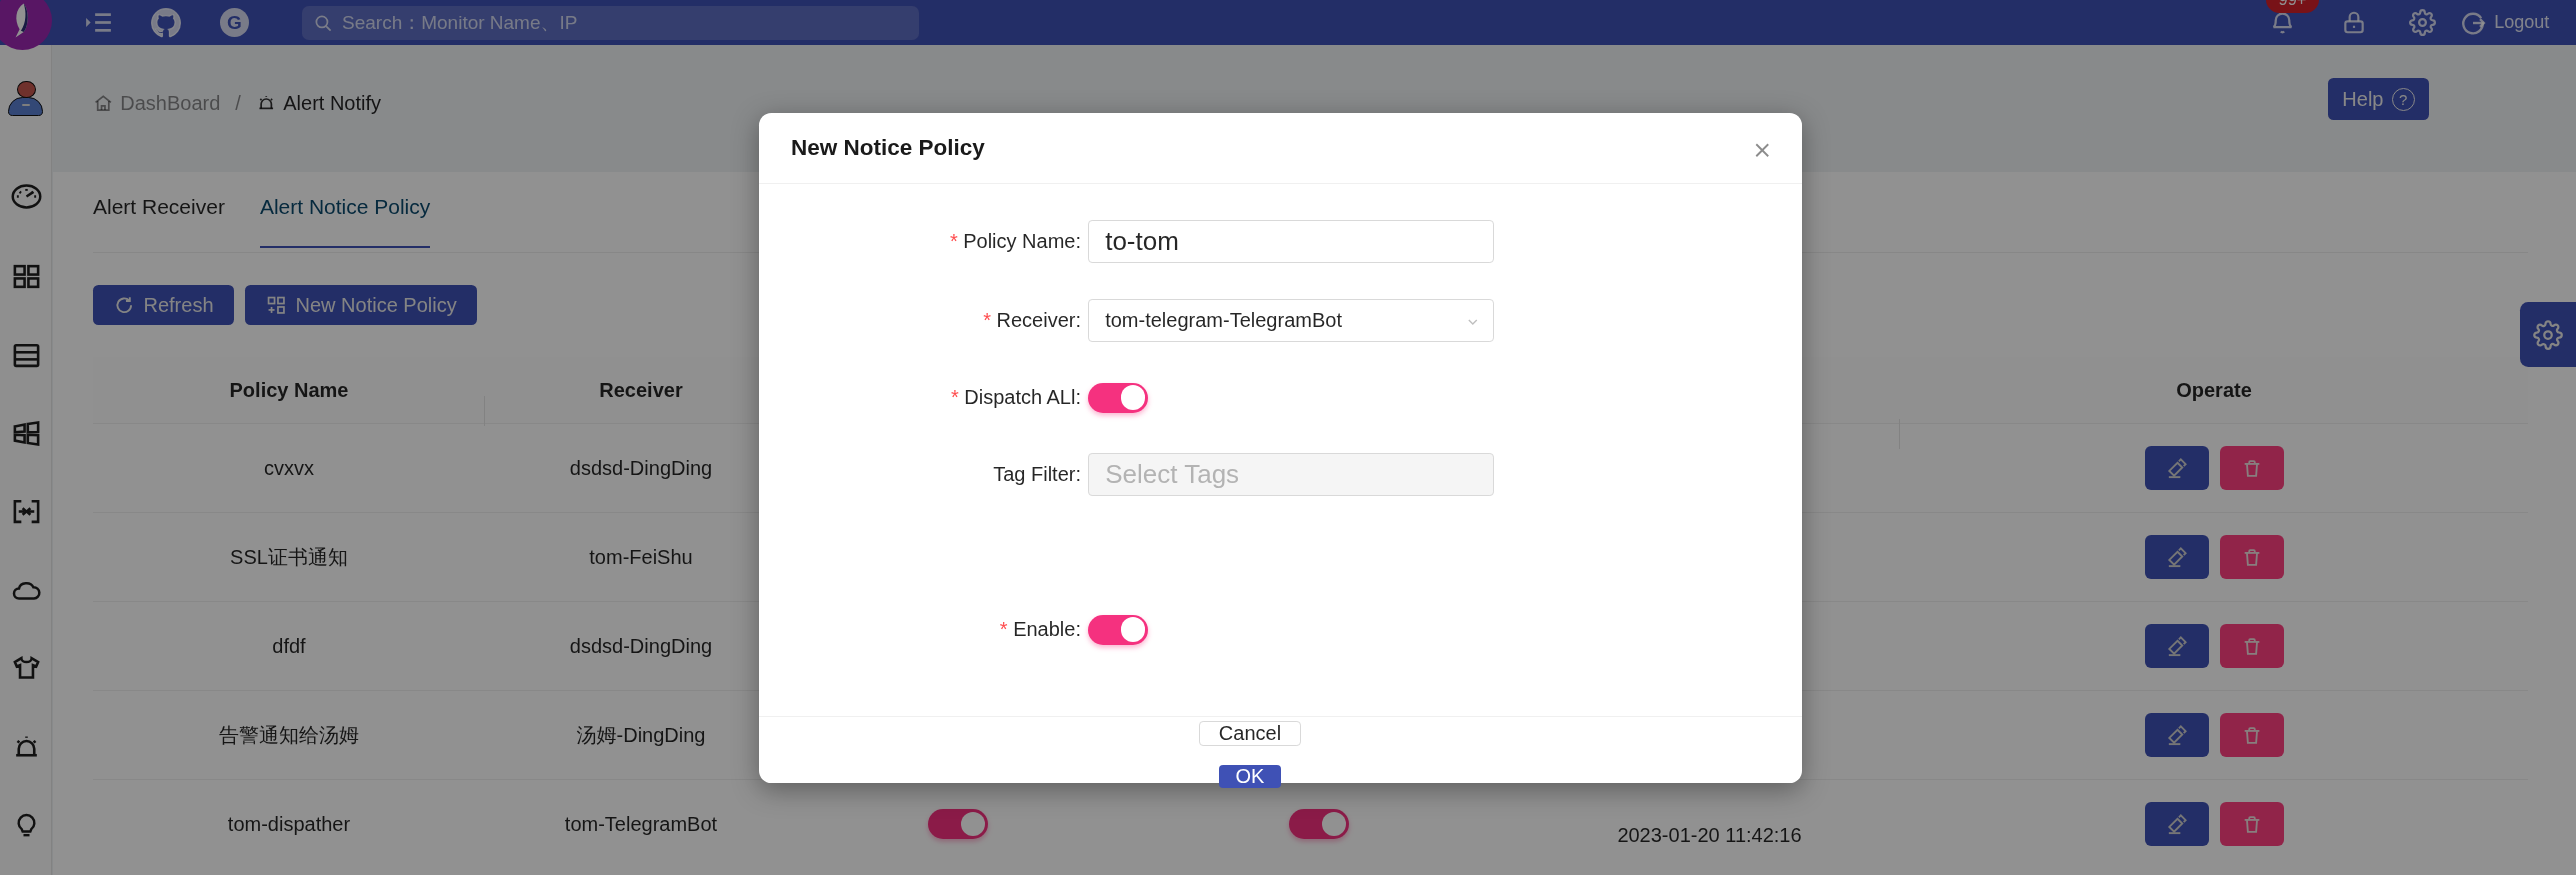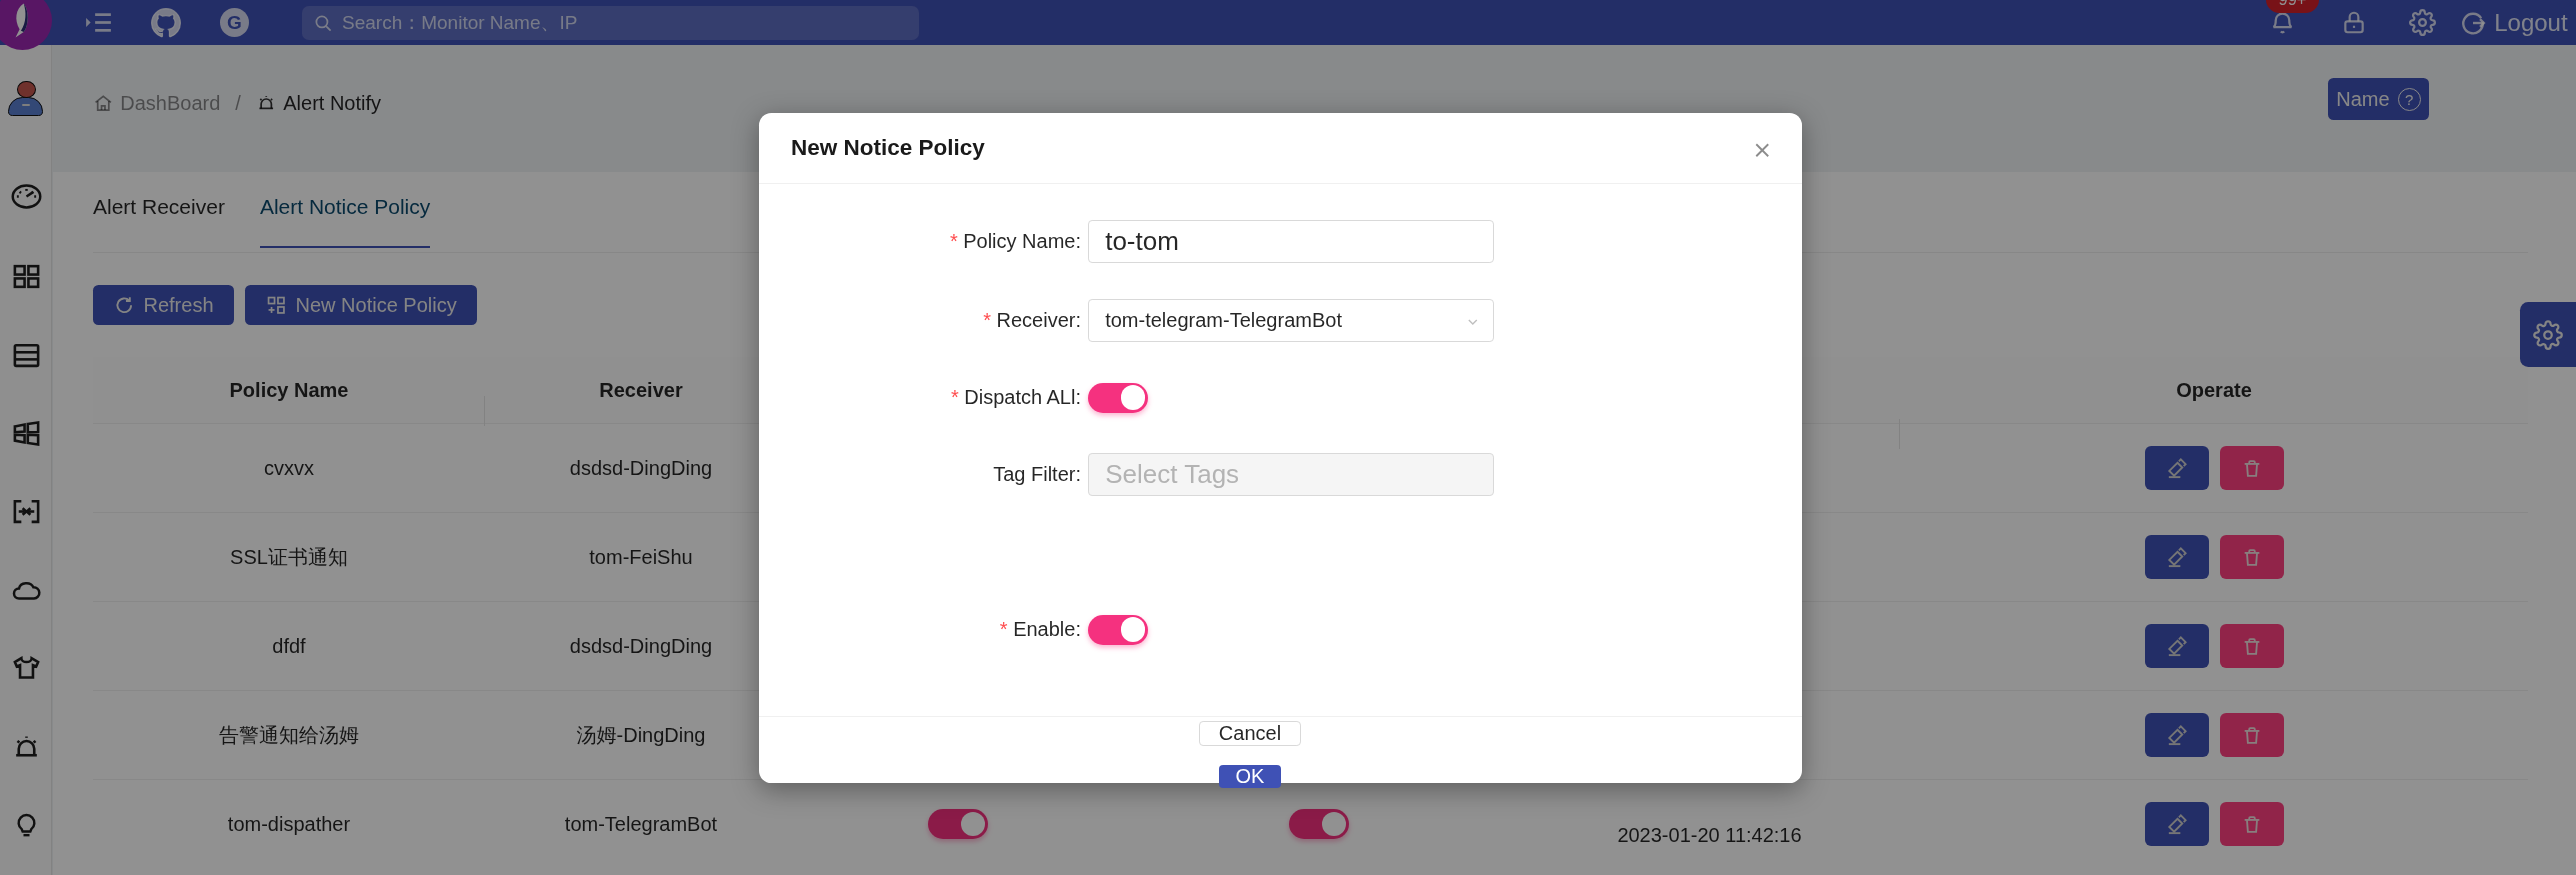--- a/index.html
+++ b/index.html
@@ -14,21 +14,21 @@
   .nav-icon { position:absolute; top:0; height:45px; display:flex; align-items:center; justify-content:center; color:rgba(255,255,255,.78); }
   .nav-icon svg { stroke:rgba(255,255,255,.78); }
   .gitee-circle { width:29px; height:29px; border-radius:50%; background:rgba(255,255,255,.78); color:#3f51b5; font-weight:bold; font-size:19px; display:flex; align-items:center; justify-content:center; }
   .searchbox { position:absolute; left:302px; top:5.5px; width:617px; height:34px; background:rgba(255,255,255,.16); border-radius:6.8px; }
   .searchbox svg { position:absolute; left:12.3px; top:8.2px; }
   .searchbox input { position:absolute; left:40px; top:0; width:566px; height:34px; background:transparent; border:none; outline:none;
       color:rgba(255,255,255,.9); font-size:19px; font-family:inherit; }
   .searchbox input::placeholder { color:rgba(255,255,255,.72); }
   .badge { position:absolute; left:2266px; top:-13.6px; min-width:53px; height:27px; background:#d32029; border-radius:13.6px;
       color:#fff; font-size:16.4px; display:flex; align-items:center; justify-content:center; padding:0 6.8px; z-index:12; }
-  .logout-label { color:rgba(255,255,255,.85); font-size:24px; margin-left:8.2px; }
+  .logout-label { color:rgba(255,255,255,.85); font-size:18px; margin-left:8.2px; }
 
   
   .sidebar { position:absolute; left:0; top:45px; width:52px; height:830px; background:#fbfbfb; border-right:1.4px solid #e4e4e4; z-index:5; }
   .side-item { position:absolute; left:0; width:52px; height:65px; display:flex; align-items:center; justify-content:center; cursor:pointer; }
   .side-item svg { stroke:#1f1f1f; }
   .avatar { position:relative; width:38px; height:35px; }
   .avatar .head { position:absolute; left:9.5px; top:0; width:19px; height:17.7px; border-radius:50%; background:#c4564e; border:1.4px solid #111; }
   .avatar .body { position:absolute; left:1.4px; top:16.4px; width:35px; height:19px; border-radius:17.7px 17.7px 5.5px 5.5px; background:#5b7fd0; border:1.4px solid #111; }
   .avatar .smile { position:absolute; left:15px; top:23px; width:8.2px; height:2px; background:#ddd; border-radius:1.4px; }
 
@@ -265,21 +265,21 @@
           <path d="M4 18 h16"></path>
           <path d="M5 7 l1.5 1.2"></path>
           <path d="M19 7 l-1.5 1.2"></path>
           <path d="M12 3.5 v1"></path>
       </svg>
       <span>Alert Notify</span>
     </span>
   </div>
 
   <div class="help-btn">
-    <span>Name</span>
+    <span>Help</span>
     <span class="help-q">?</span>
   </div>
 
   <div class="card"></div>
   <div class="tabs-line"></div>
   <div class="tabs">
     <div class="tab">Alert Receiver</div>
     <div class="tab active">Alert Notice Policy</div>
   </div>
 

